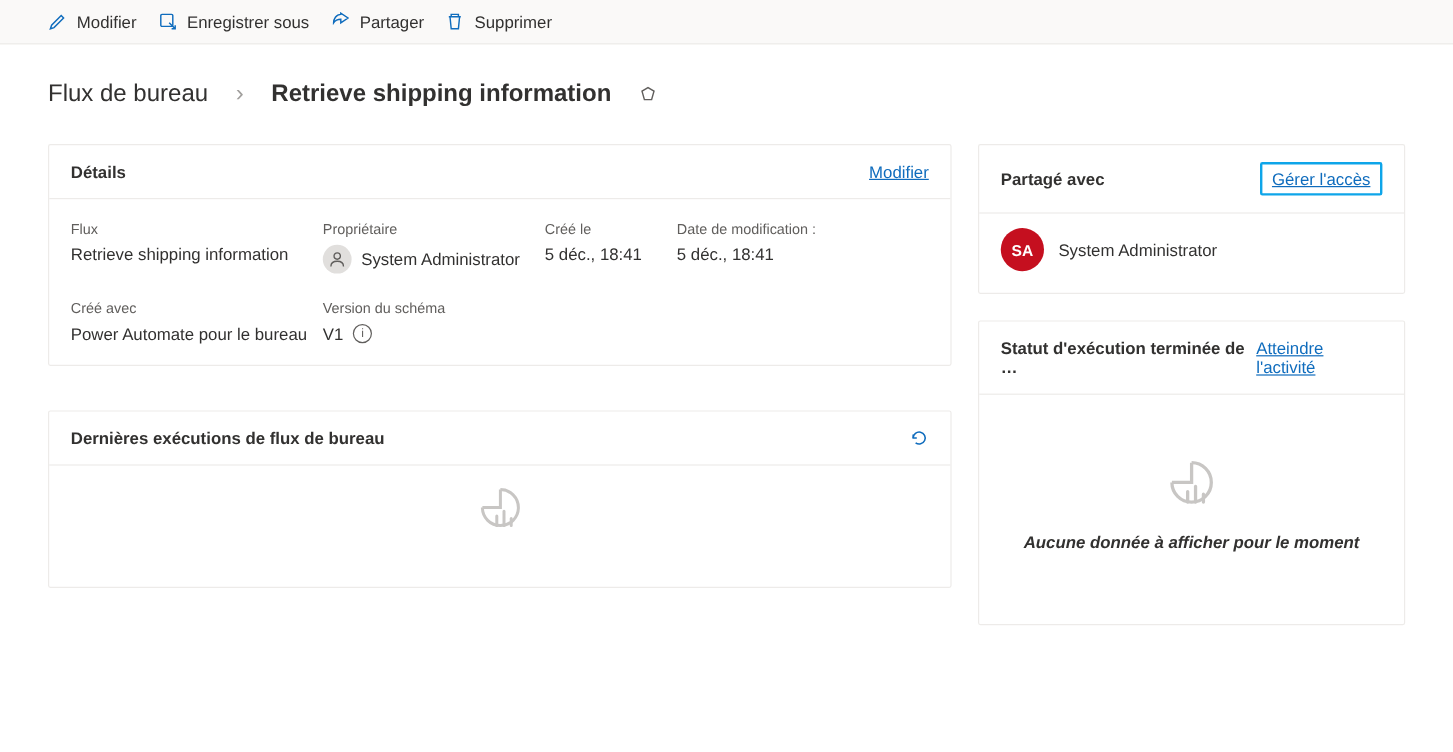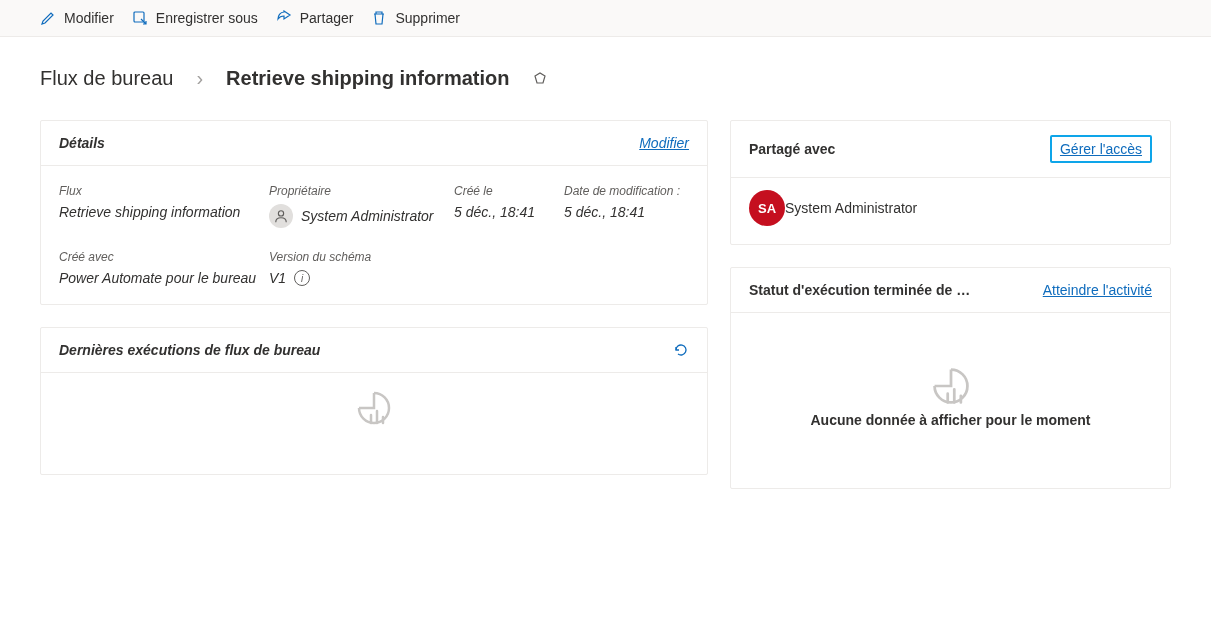--- a/index.html
+++ b/index.html
@@ -36,22 +36,22 @@
     margin-bottom: 30px;
   }
   .breadcrumb-root { color: #323130; cursor: pointer; }
   .breadcrumb-sep { color: #a19f9d; }
   .breadcrumb-current { font-weight: 600; }
   .content-grid {
     display: flex;
     gap: 22px;
     align-items: flex-start;
   }
-  .left-col { flex: 1; display: flex; flex-direction: column; gap: 22px; font-style: italic; }
-  .right-col { width: 441px; display: flex; flex-direction: column; gap: 22px; }
+  .left-col { flex: 1; display: flex; flex-direction: column; gap: 37px; }
+  .right-col { width: 356px; display: flex; flex-direction: column; gap: 22px; }
   .card {
     border: 1px solid #edebe9;
     border-radius: 2px;
     background: #fff;
   }
   .card-header {
     display: flex;
     justify-content: space-between;
     align-items: center;
     padding: 14px 18px;
@@ -90,40 +90,42 @@
     font-size: 10px; color:#605e5c;
   }
   .runs-card .card-header svg { width: 16px; height: 16px; }
   .runs-empty {
     padding: 14px 30px 30px;
     text-align: center;
   }
   .runs-empty .pie-icon { margin-bottom: 12px; }
   .runs-empty-text { font-weight: 600; line-height: 1.5; }
   .shared-user {
-    display: flex; align-items: center; gap: 0;
+    display: flex; align-items: center; gap: 12px;
     padding: 12px 18px 18px;
   }
   .avatar-red {
     width: 36px; height: 36px; border-radius: 50%;
     background: #c50f1f; color: #fff;
     display: inline-flex; align-items: center; justify-content: center;
     font-size: 13px; font-weight: 600;
   }
   .manage-access-highlight {
     border: 2px solid #0ea5e9;
     padding: 4px 8px;
     border-radius: 2px;
   }
   .status-empty {
     text-align: center;
     padding: 50px 20px 60px;
   }
   .status-empty-text {
     font-weight: 600;
+    margin-top: 16px;
+    font-style: italic;
   }
   .refresh-btn {
     display:inline-flex; align-items:center; justify-content:center;
     cursor:pointer;
   }
   .icon-blue { stroke: #0f6cbd; }
 </style>
 </head>
 <body>
 

